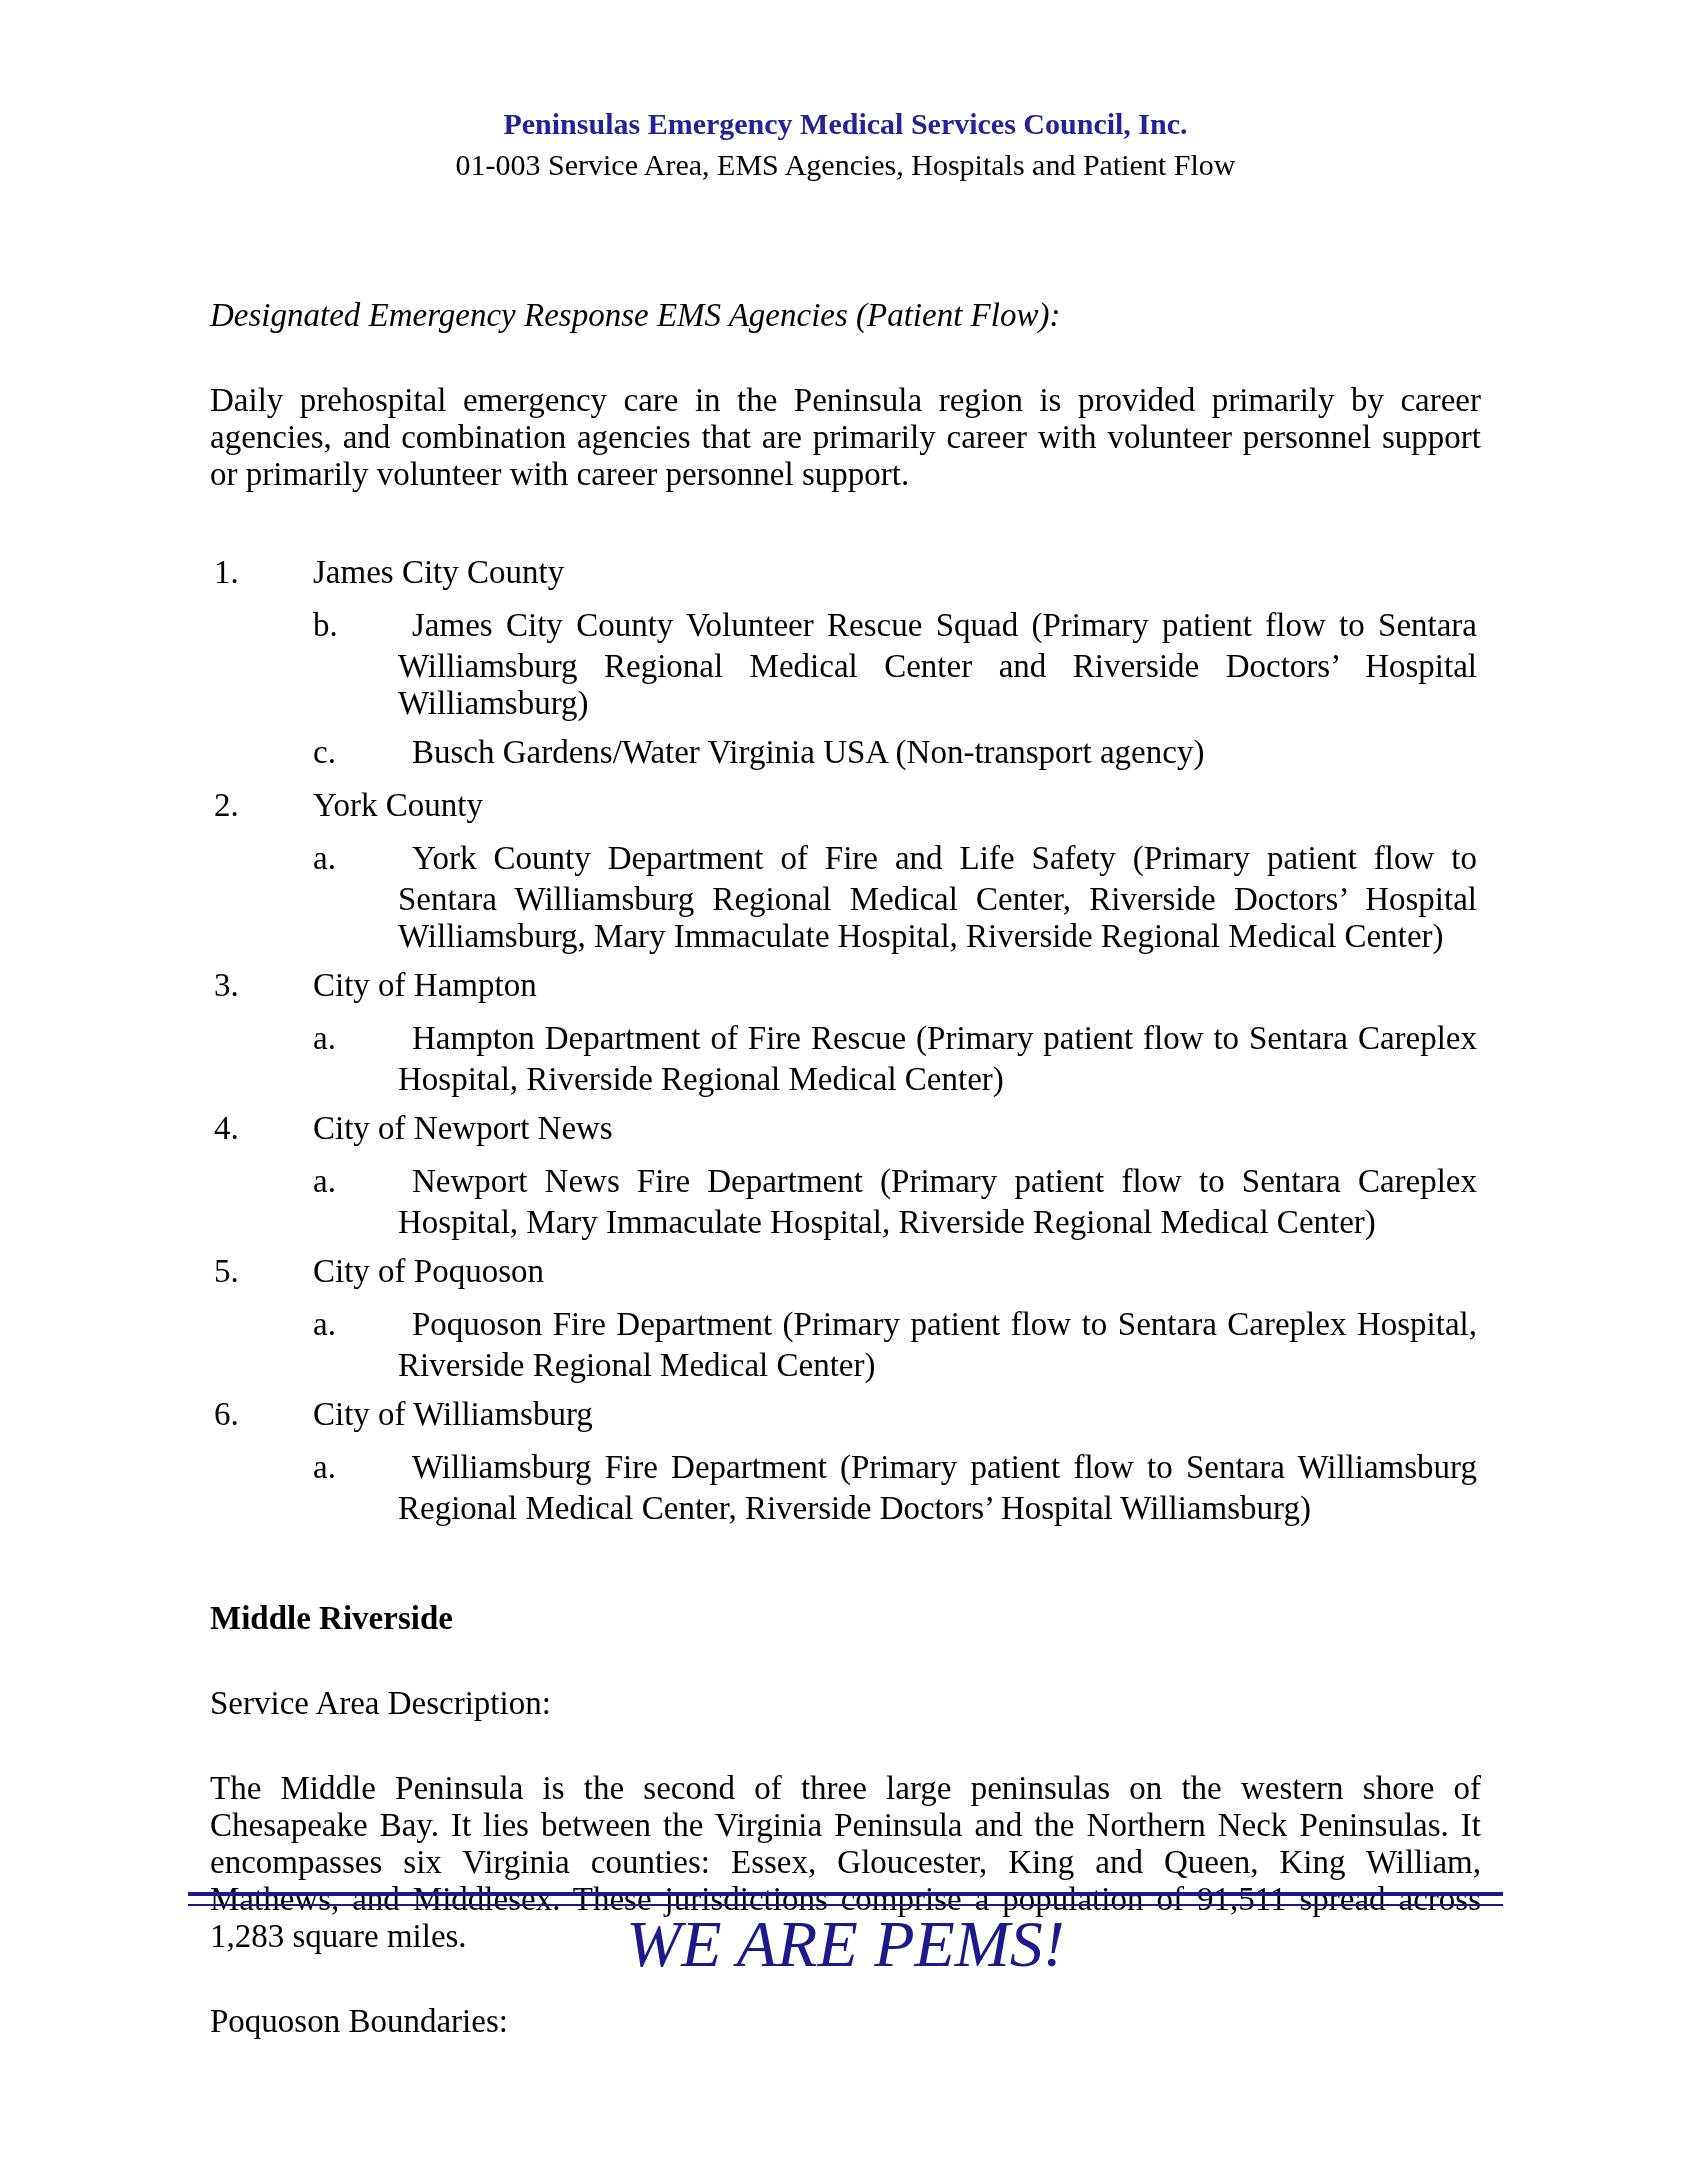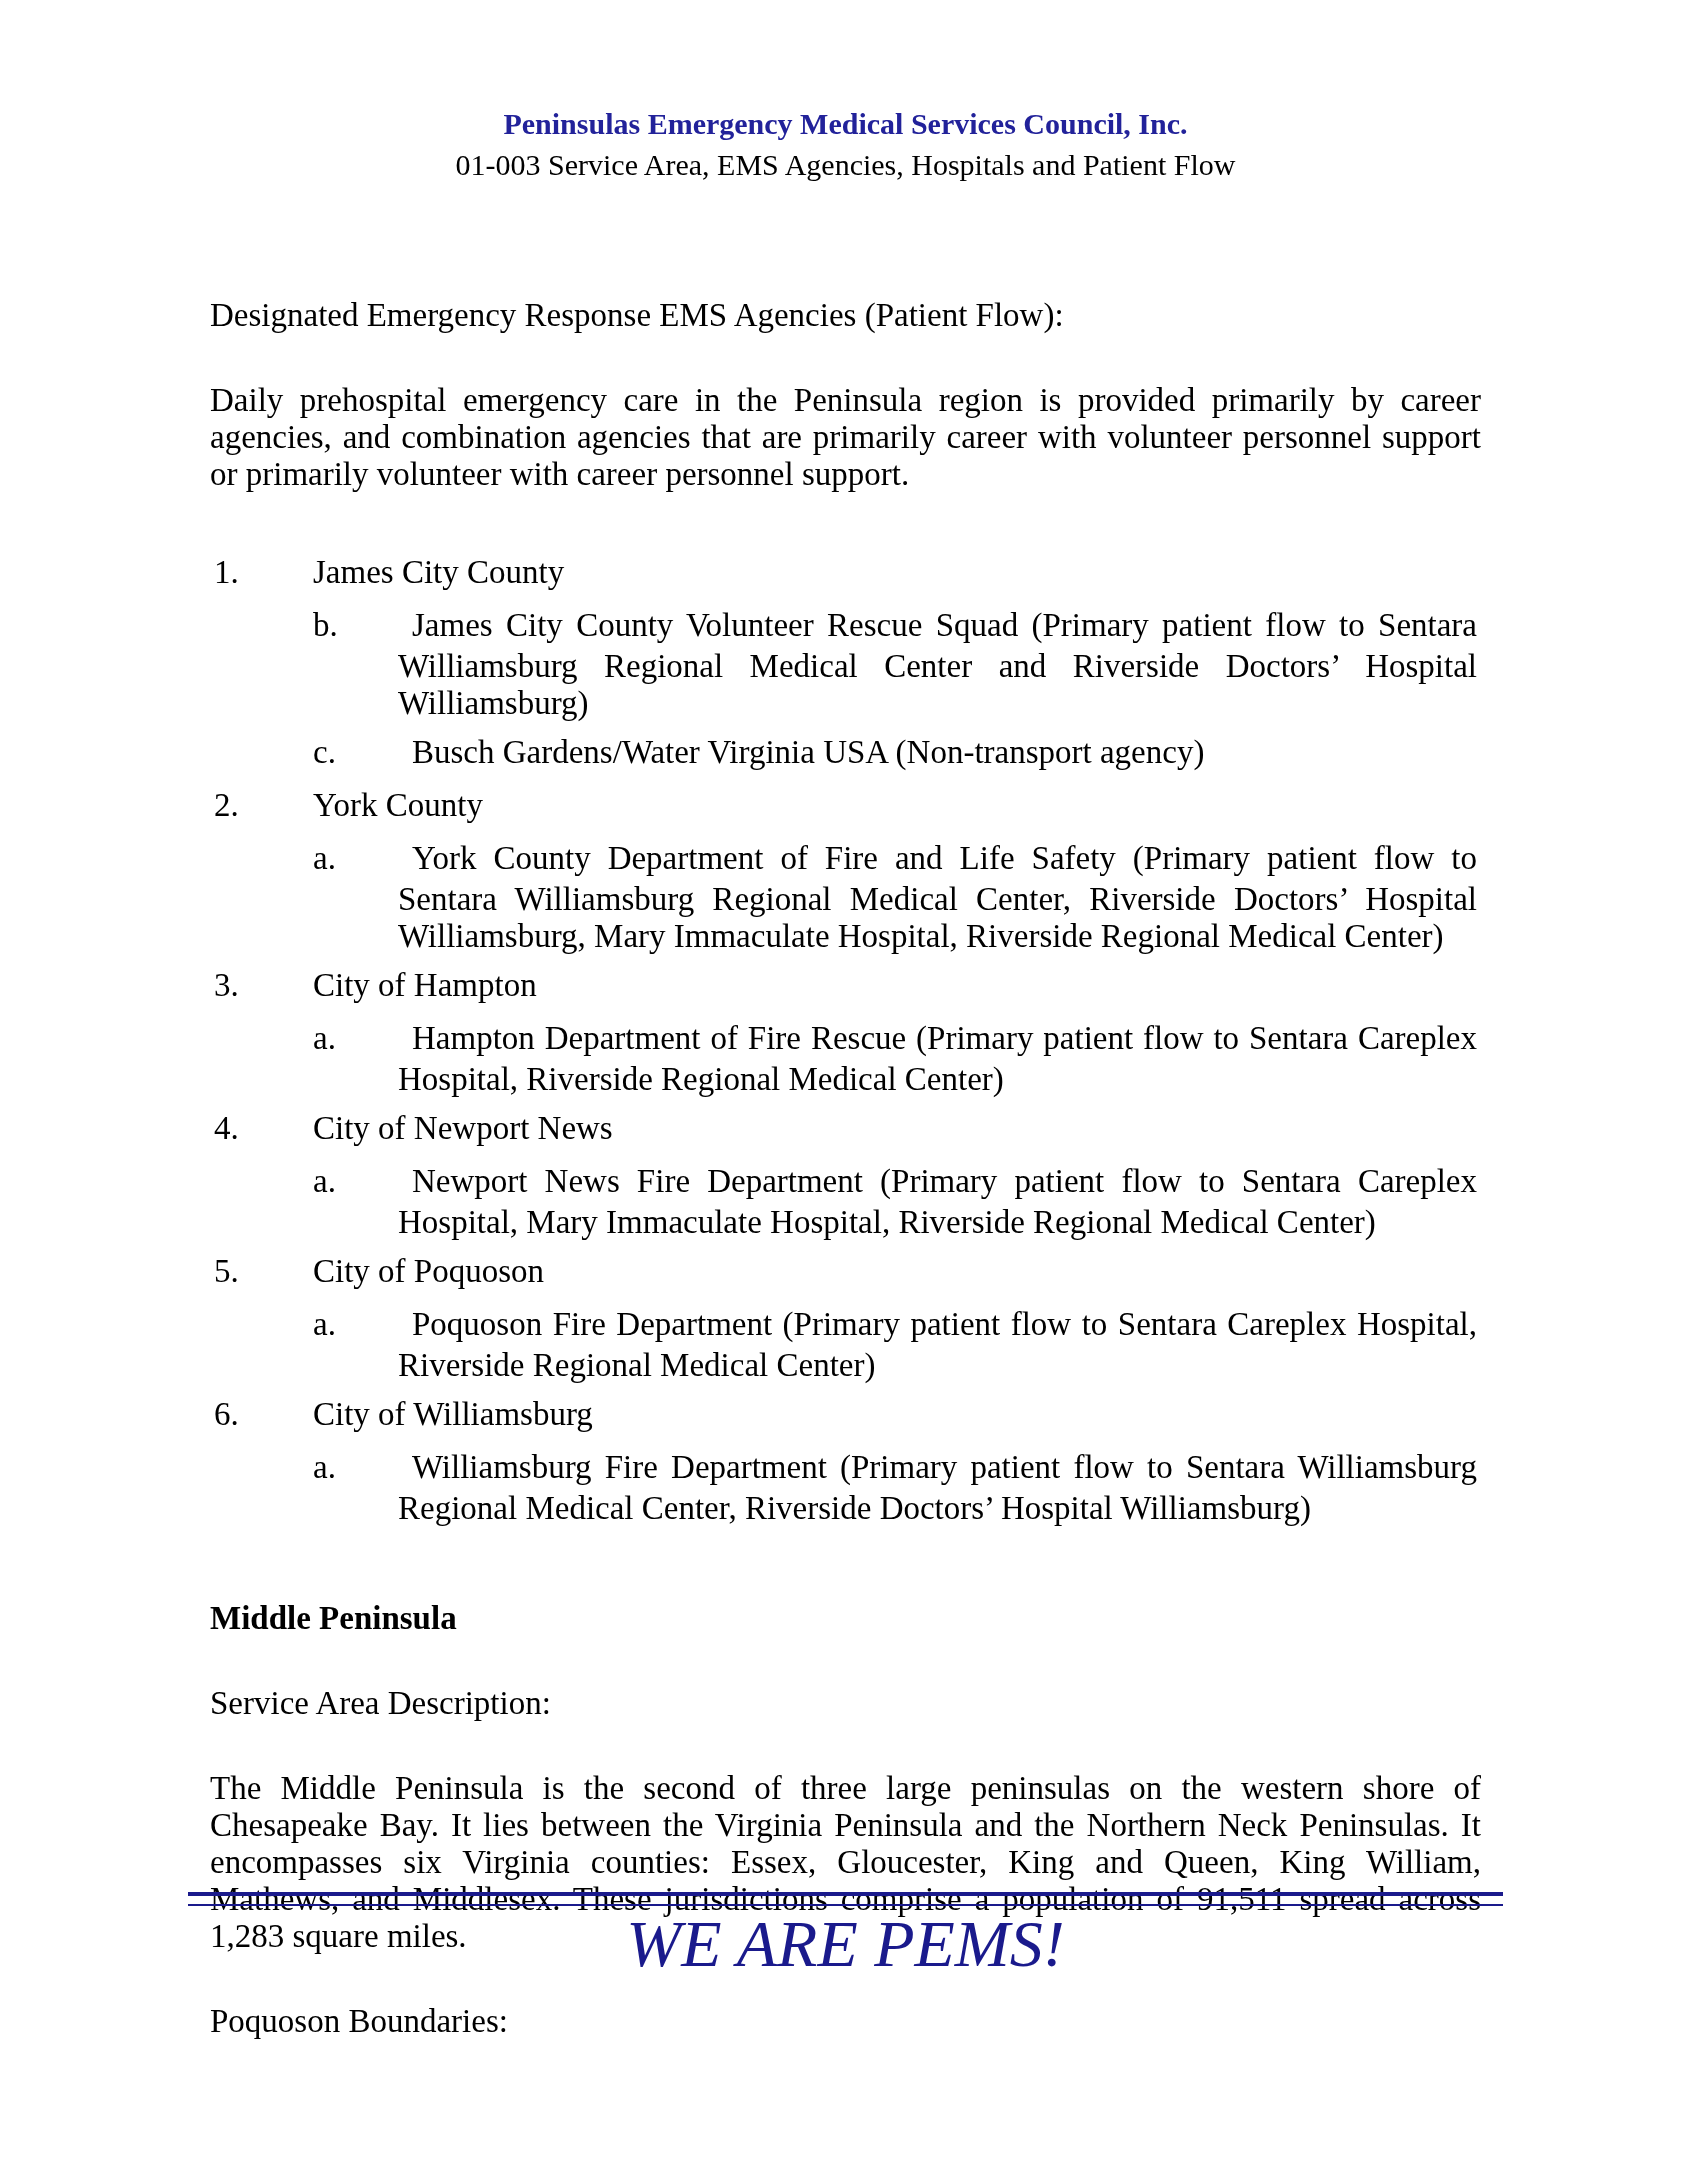--- a/index.html
+++ b/index.html
@@ -30,21 +30,21 @@
     color: #000000;
   }
 
   
   .content {
     position: absolute;
     top: 285px; left: 198px; width: 1287px;
     font-size: 33px;
     line-height: 37px;
   }
-  .plain-heading { text-align: left; }
+  .plain-heading { text-align: left; font-style: italic; }
   .para { text-align: justify; margin-top: 40px; }
   .agency-list { margin-top: 45px; }
 
   .l1 { padding-left: 104px; text-indent: -104px; }
   .l1 .num { display: inline-block; width: 99px; text-indent: 0; }
 
   .l2 { padding-left: 188px; text-indent: -89px; text-align: justify; }
   .l2 .letter { display: inline-block; width: 99px; text-indent: 0; }
 
   .section-heading { font-weight: bold; margin-top: 61px; }
@@ -96,21 +96,21 @@
         <div class="l1"><span class="num">3.</span><span>City of Hampton</span></div>
         <div class="l2"><span class="letter">a.</span><span>Hampton Department of Fire Rescue (Primary patient flow to Sentara Careplex Hospital, Riverside Regional Medical Center)</span></div>
         <div class="l1"><span class="num">4.</span><span>City of Newport News</span></div>
         <div class="l2"><span class="letter">a.</span><span>Newport News Fire Department (Primary patient flow to Sentara Careplex Hospital, Mary Immaculate Hospital, Riverside Regional Medical Center)</span></div>
         <div class="l1"><span class="num">5.</span><span>City of Poquoson</span></div>
         <div class="l2"><span class="letter">a.</span><span>Poquoson Fire Department (Primary patient flow to Sentara Careplex Hospital, Riverside Regional Medical Center)</span></div>
         <div class="l1"><span class="num">6.</span><span>City of Williamsburg</span></div>
         <div class="l2"><span class="letter">a.</span><span>Williamsburg Fire Department (Primary patient flow to Sentara Williamsburg Regional Medical Center, Riverside Doctors’ Hospital Williamsburg)</span></div>
       </div>
 
-    <div class="section-heading">Middle Peninsula</div>
+    <div class="section-heading">Middle Riverside</div>
 
     <div class="sub-label">Service Area Description:</div>
 
     <div class="desc-para">The Middle Peninsula is the second of three large peninsulas on the western shore of Chesapeake Bay. It lies between the Virginia Peninsula and the Northern Neck Peninsulas. It encompasses six Virginia counties: Essex, Gloucester, King and Queen, King William, Mathews, and Middlesex. These jurisdictions comprise a population of 91,511 spread across 1,283 square miles.</div>
 
     <div class="nb-label">Poquoson Boundaries:</div>
 
   </div>
 
   <div class="doc-footer">

